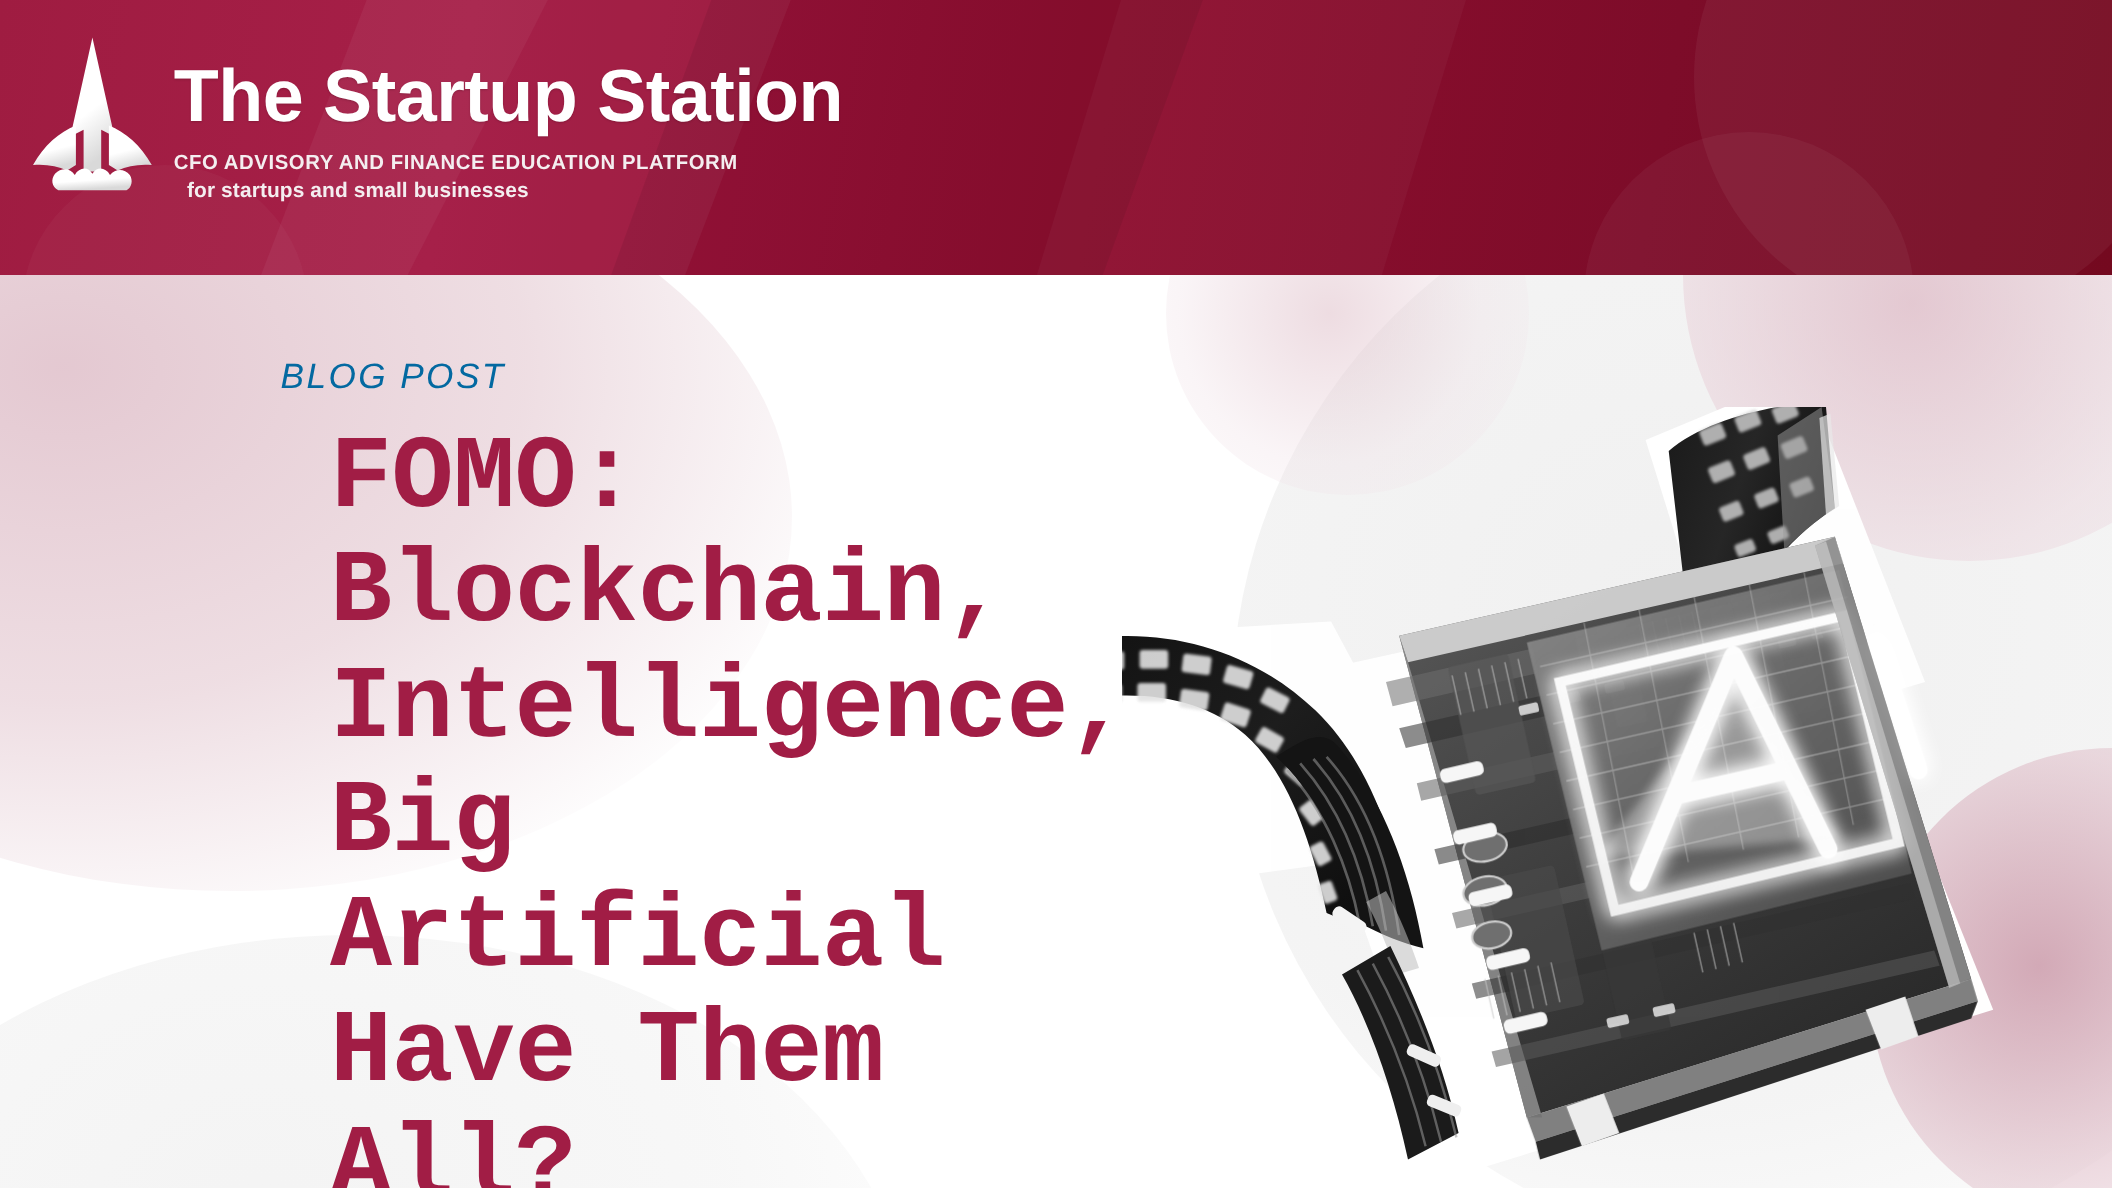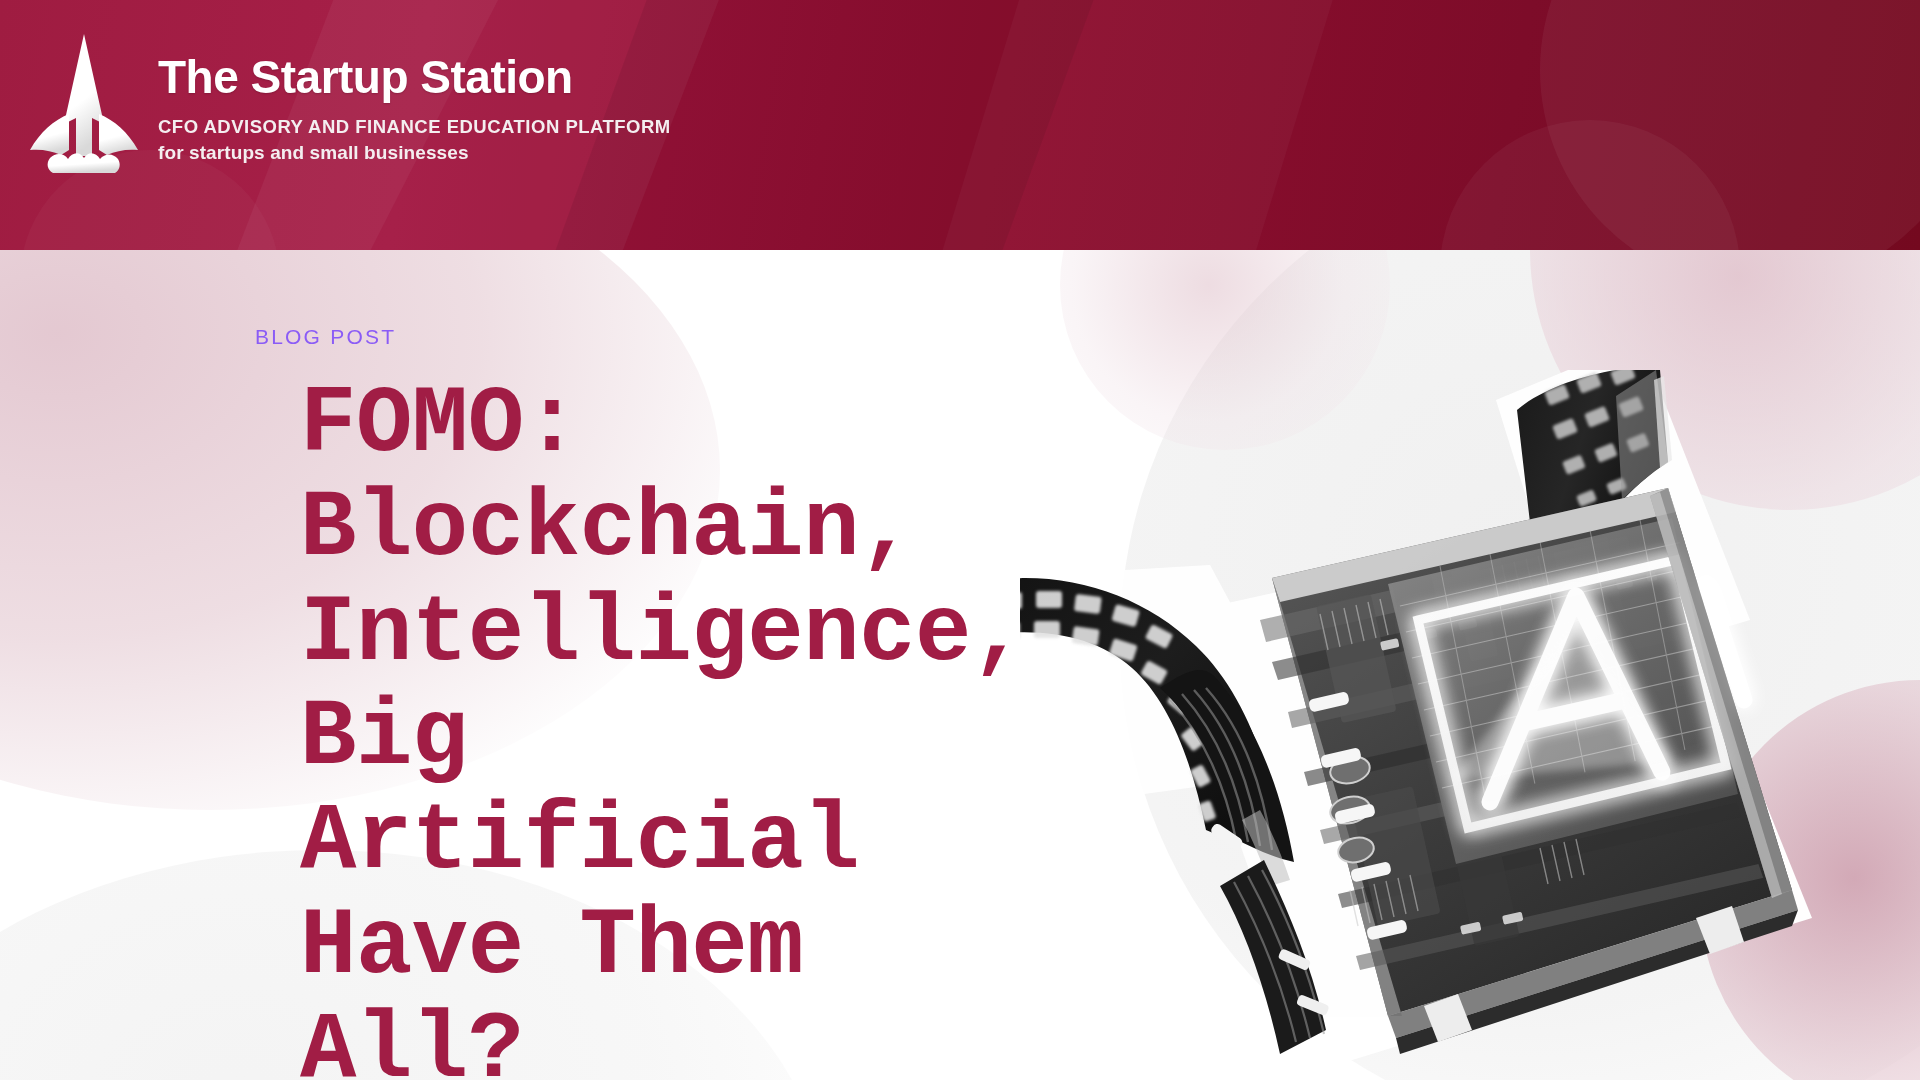--- a/index.html
+++ b/index.html
@@ -75,21 +75,21 @@
     position:absolute;
     left:28px; top:28px;
     display:flex;
     align-items:flex-start;
     gap:18px;
   }
   #logo-mark { width:112px; height:150px; display:block; flex:0 0 auto; }
   #brand-text { padding-top:26px; }
   #brand-name {
     color:#ffffff;
-    font-size:46px;
+    font-size:67px;
     font-weight:bold;
     letter-spacing:-0.5px;
     line-height:1.0;
     white-space:nowrap;
     text-shadow:0 1px 2px rgba(0,0,0,0.18);
   }
   #brand-tagline-1 {
     color:#f4eef0;
     font-size:18.5px;
     font-weight:bold;
@@ -97,20 +97,21 @@
     margin-top:16px;
     white-space:nowrap;
   }
   #brand-tagline-2 {
     color:#f4eef0;
     font-size:19px;
     font-weight:bold;
     letter-spacing:0.1px;
     margin-top:4px;
     white-space:nowrap;
+    margin-left:12px;
   }
 
   
   #hero {
     position:absolute;
     left:0; top:250px;
     width:1920px; height:830px;
     background:#ffffff;
     overflow:hidden;
   }
@@ -146,25 +147,26 @@
     background:radial-gradient(circle at 45% 50%, rgba(226,197,206,0.6) 0%, rgba(240,225,231,0.35) 55%, rgba(255,255,255,0) 100%);
   }
 
   
   #text-col {
     position:absolute;
     left:255px; top:76px;
     width:790px;
   }
   #kicker {
-    color:#8b5cf6;
-    font-size:21px;
+    color:#0369a1;
+    font-size:32px;
     letter-spacing:2.2px;
     line-height:1;
     font-weight:400;
+    font-style:italic;
   }
   #post-title {
     margin-top:26px;
     margin-left:45px;
     color:#a11d45;
     font-family:Liberation Mono, monospace;
     font-size:94px;
     font-weight:bold;
     line-height:1.11;
     letter-spacing:-0.5px;

